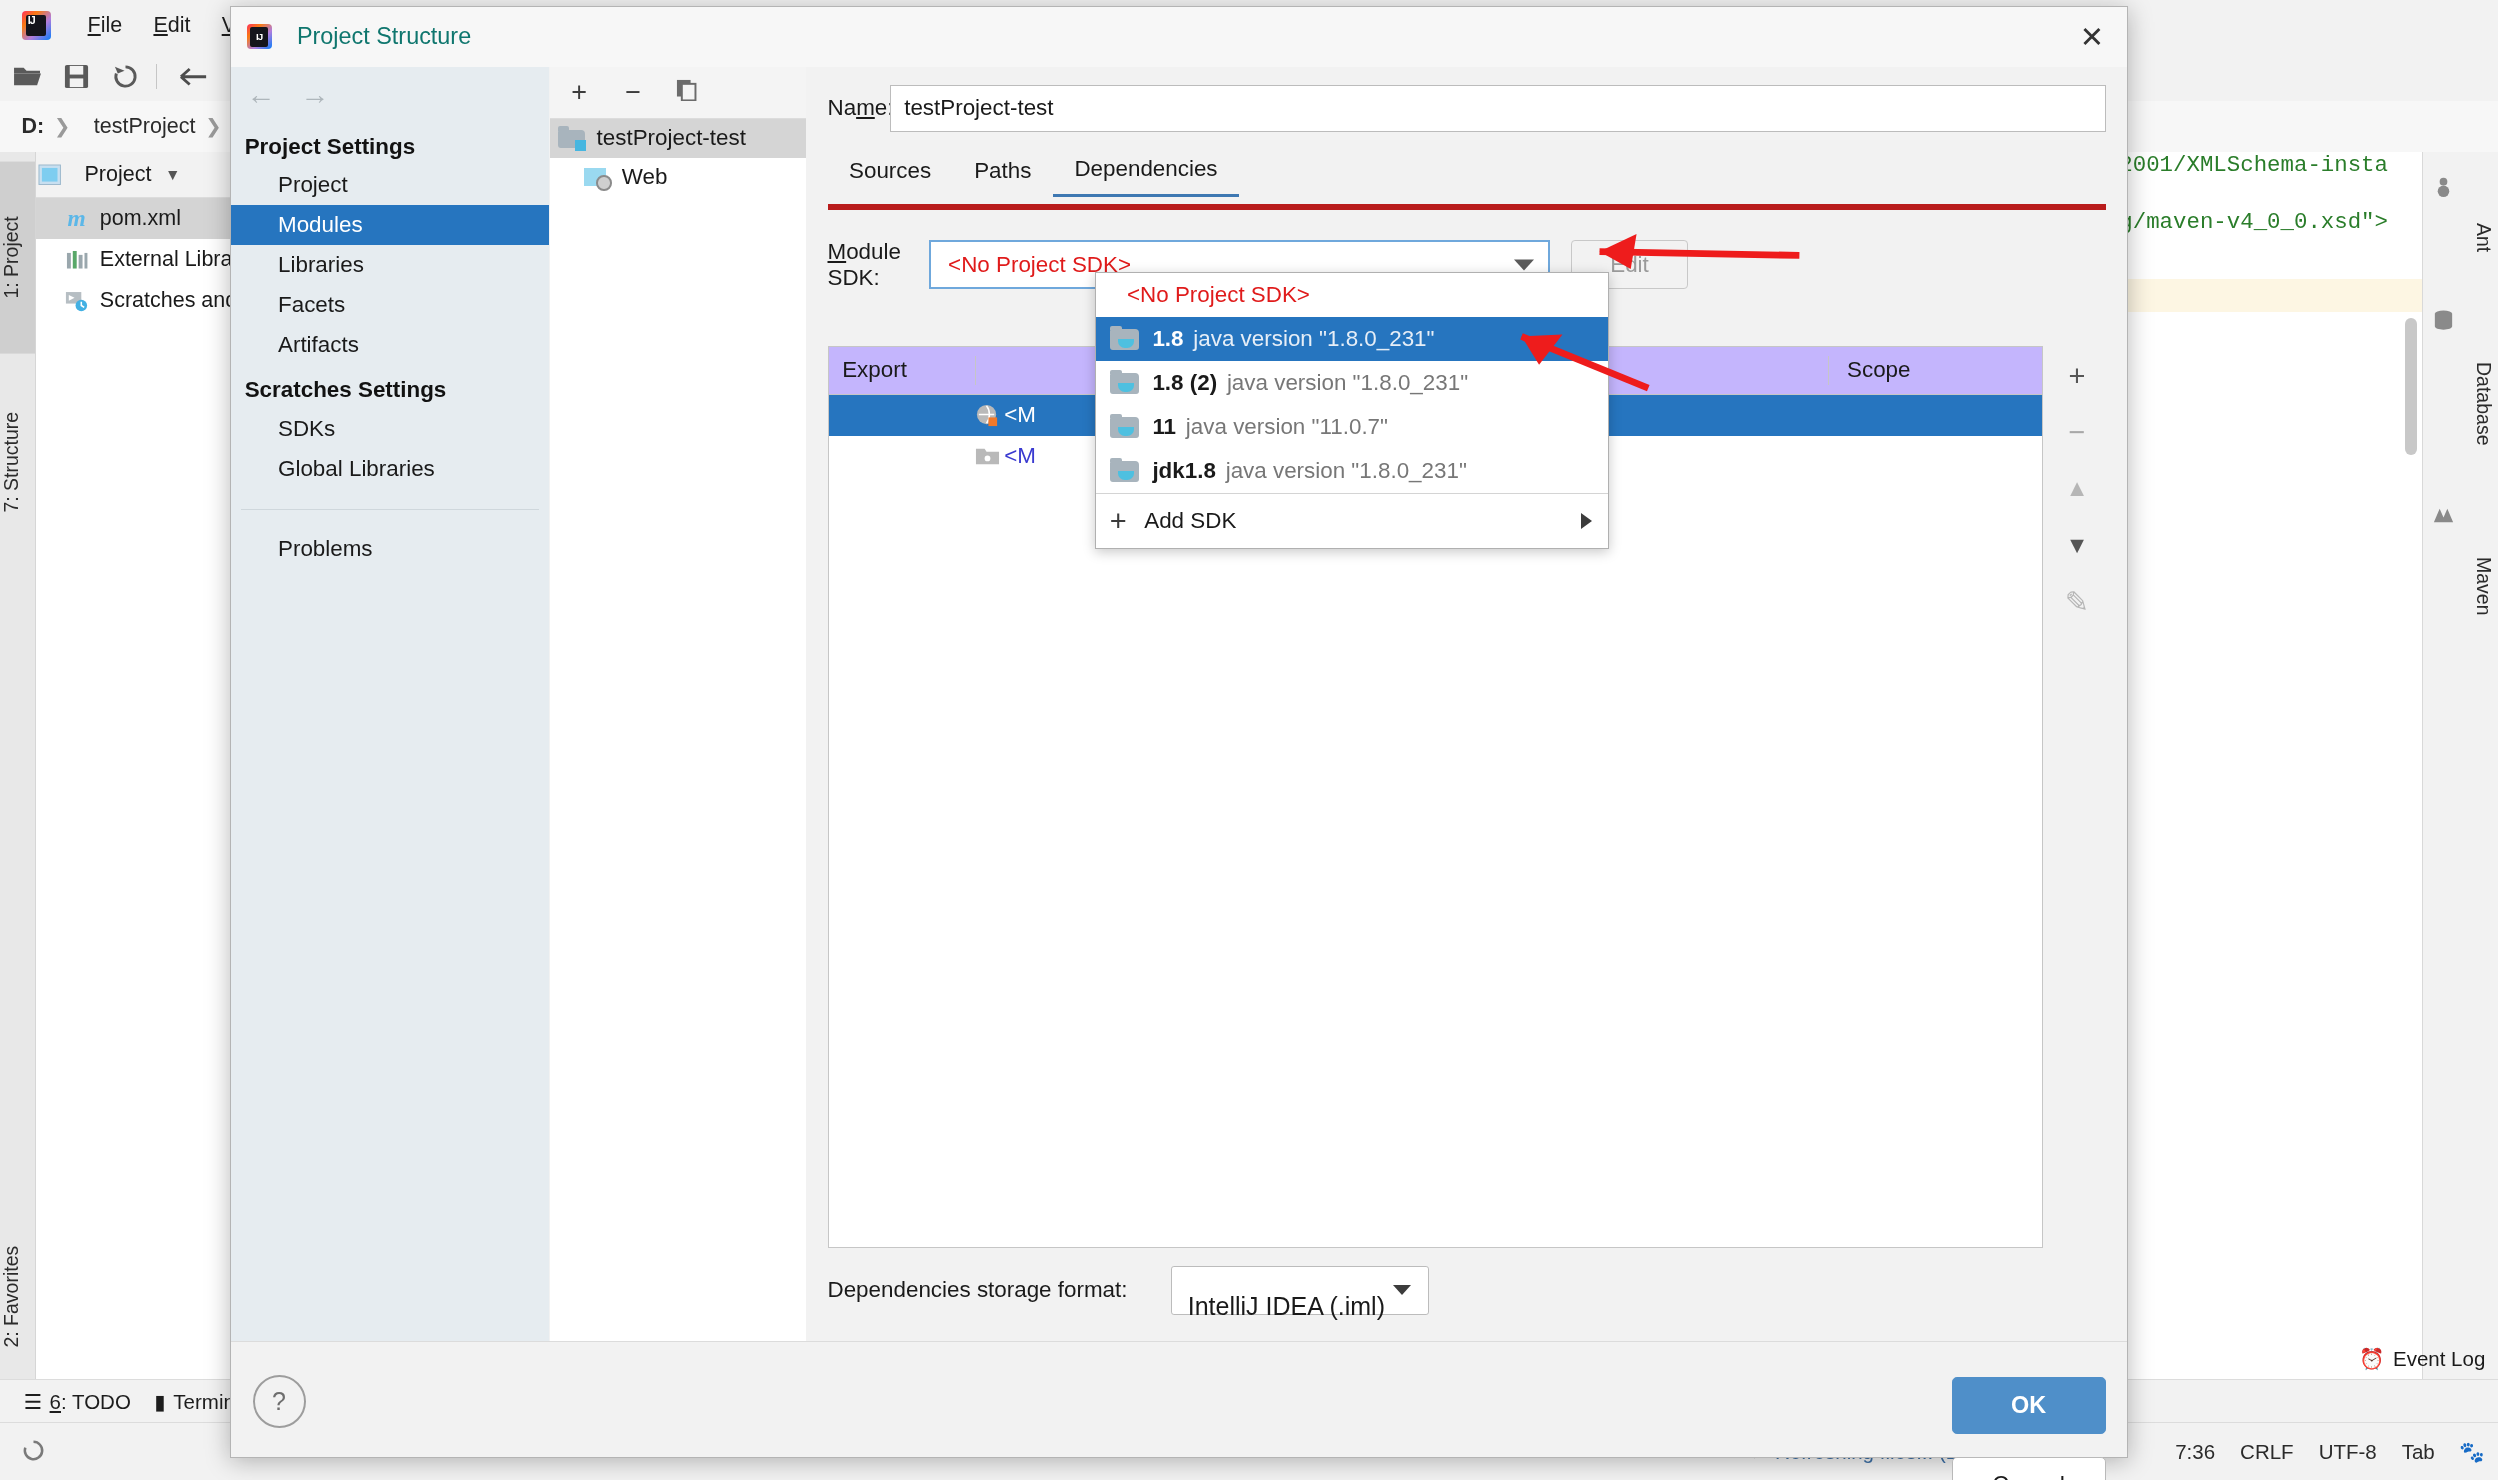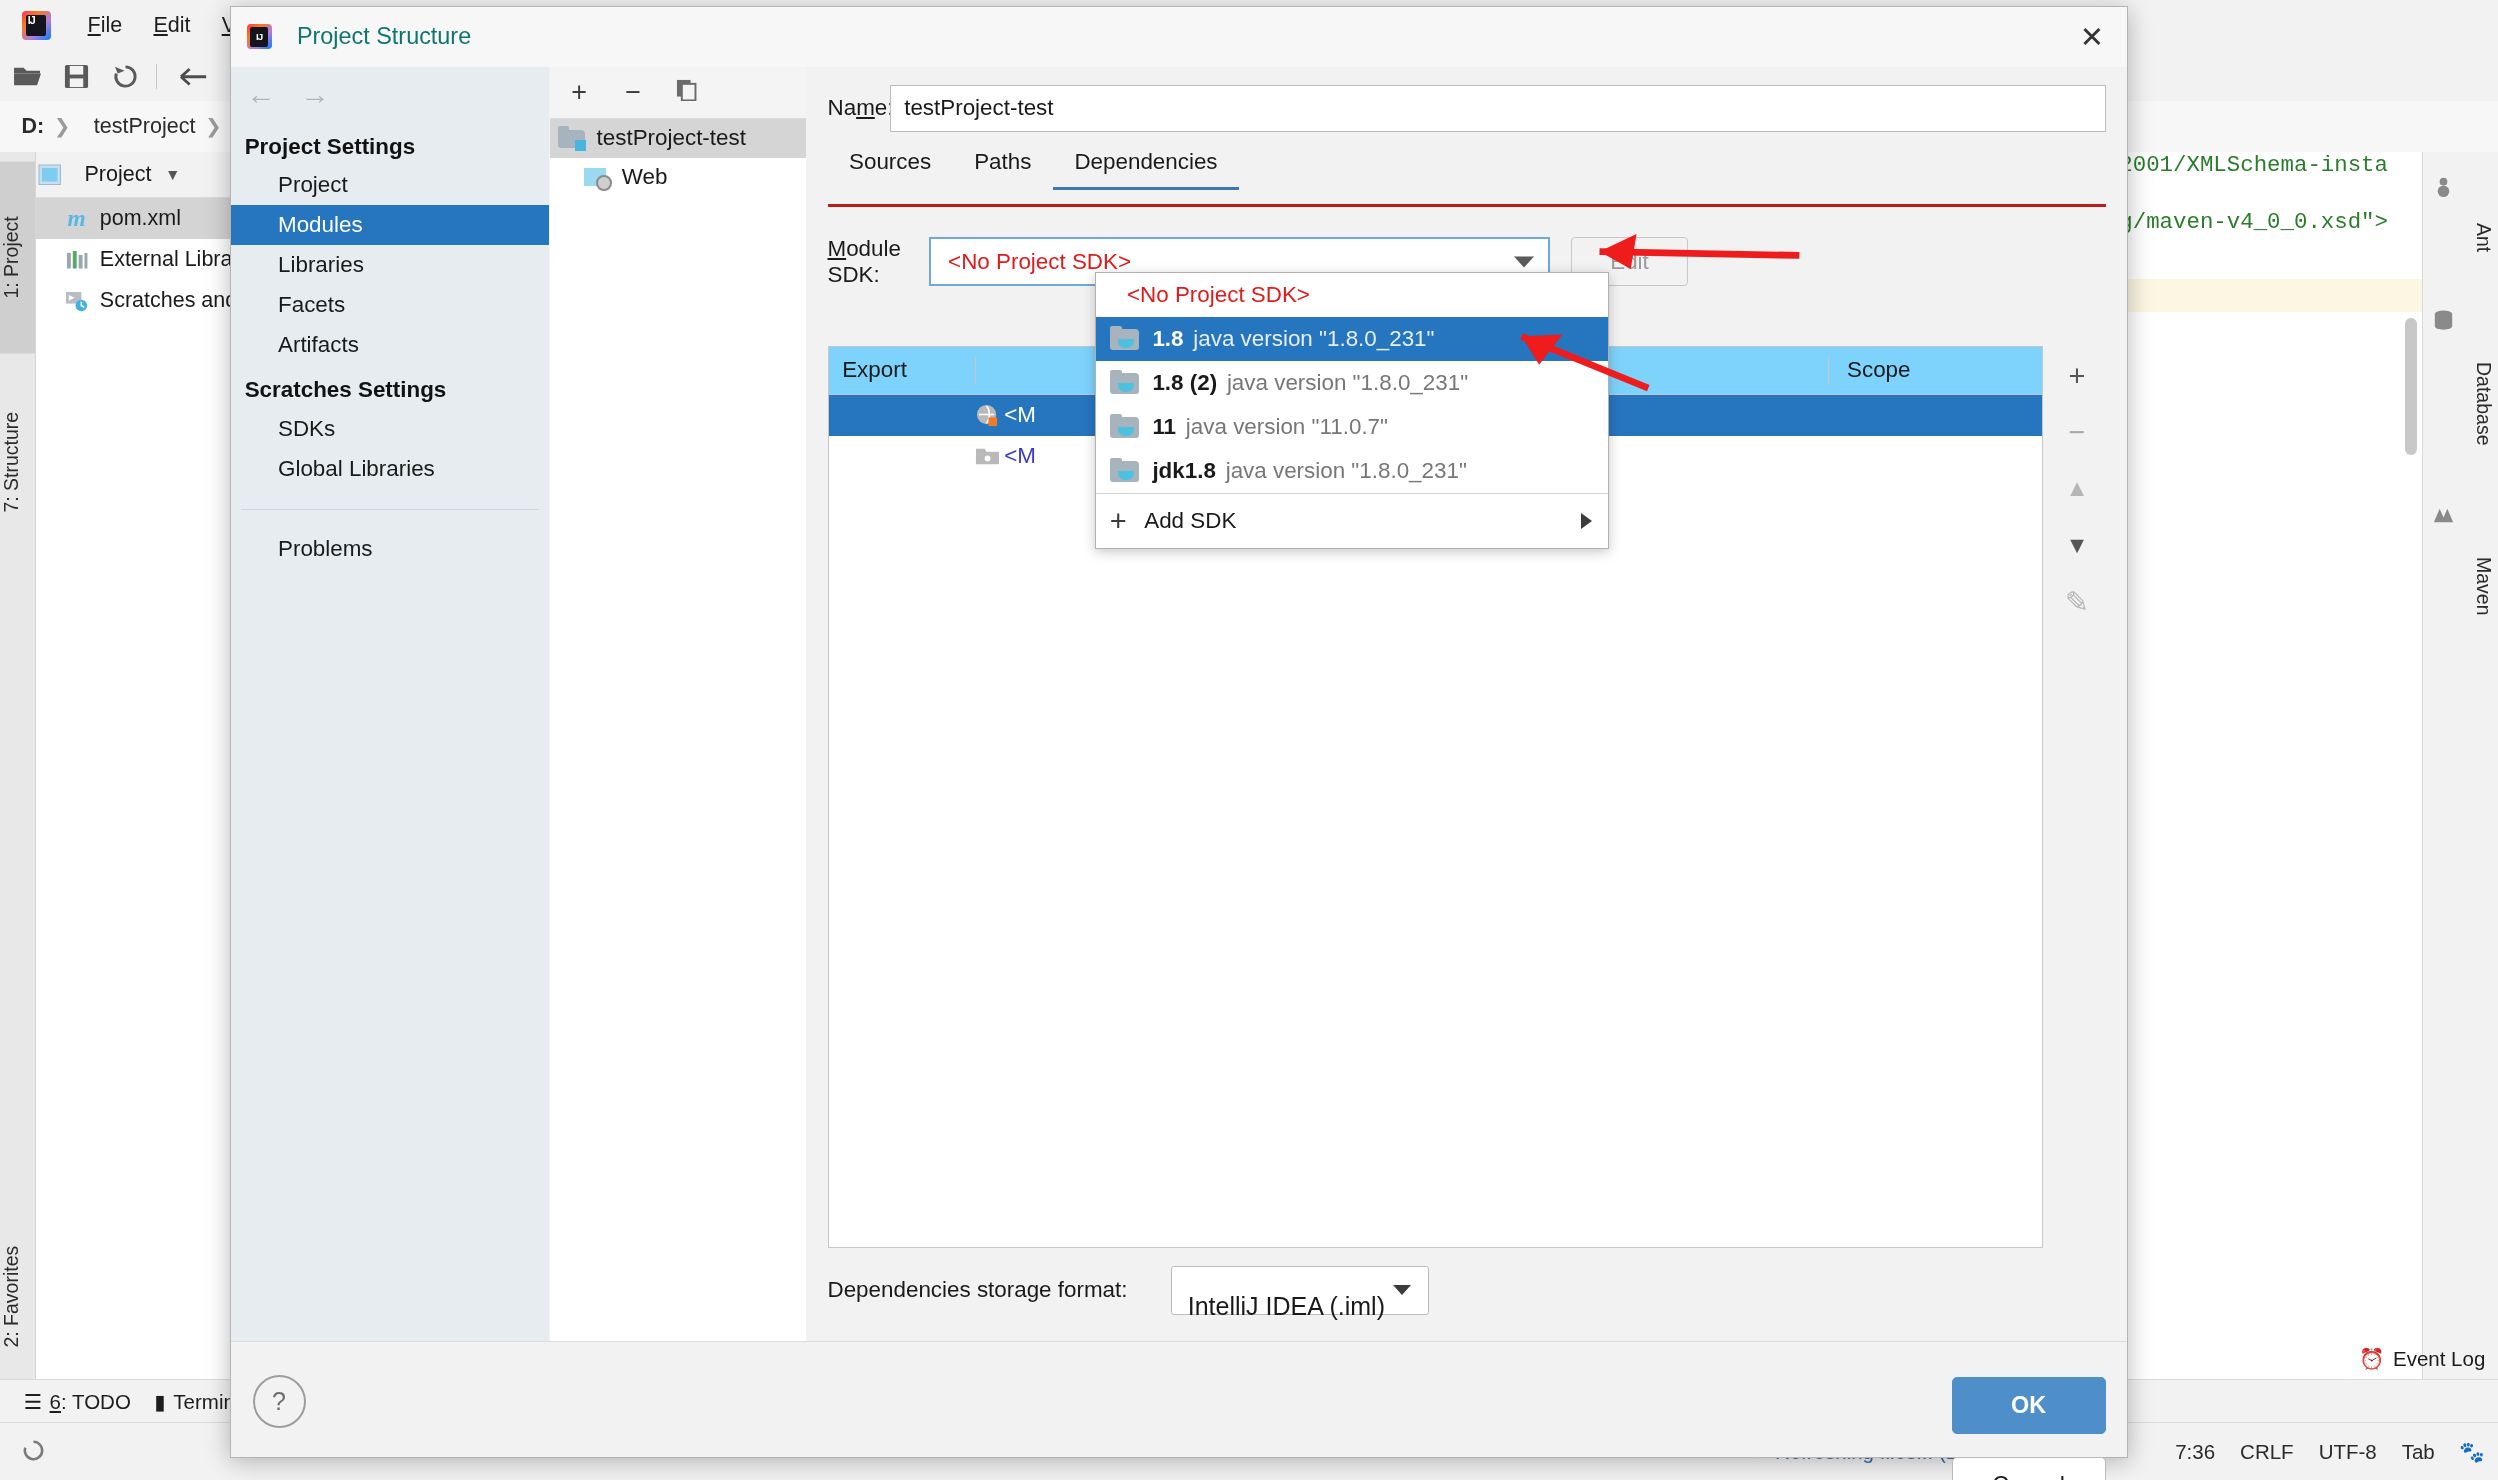--- a/index.html
+++ b/index.html
@@ -105,38 +105,38 @@
   .modrow.sel{background:#d5d5d5;}
   .modrow.child{padding-left:33px;}
 
   
   .pane{position:absolute;left:575px;top:0;right:0;bottom:115px;background:#f2f2f2;}
   .namerow{display:flex;align-items:center;height:55px;margin:13.7px 21.5px 0 21.5px;}
   .namelbl{font-size:22.4px;width:62px;}
   .namelbl u{text-decoration:underline;}
   .nameinput{flex:1;height:47px;border:1px solid #bcbcbc;background:#fff;font-size:22.4px;color:#1a1a1a;
              padding:0 13.7px;box-sizing:border-box;font-family:inherit;}
-  .tabs{display:flex;align-items:flex-start;height:55px;margin:13.7px 21.5px 0 21.5px;border-bottom:3px solid #b91c1c;}
+  .tabs{display:flex;align-items:center;height:55px;margin:13.7px 21.5px 0 21.5px;border-bottom:6px solid #b91c1c;}
   .tab{font-size:22.4px;padding:0 21.5px 11.7px 21.5px;color:#1a1a1a;}
   .tab.sel{border-bottom:3.9px solid #3e78b2;}
 
   .sdkrow{display:flex;align-items:center;height:51px;margin:29px 21.5px 0 21.5px;}
   .sdklbl{font-size:22.4px;width:101px;}
   .sdklbl u{text-decoration:underline;}
   .sdkcombo{position:relative;width:621px;height:49px;background:#fff;border:2px solid #6fa8dc;
             display:flex;align-items:center;box-sizing:border-box;}
   .sdkcombo .val{font-size:22.4px;color:#e01b1b;margin-left:17.6px;}
   .sdkcombo .arrow{position:absolute;right:13.7px;top:50%;transform:translateY(-50%);
                    border-left:10.7px solid transparent;border-right:10.7px solid transparent;border-top:11.7px solid #5a5a5a;}
   .editbtn{margin-left:21.5px;width:115px;height:47px;border:1px solid #c8c8c8;border-radius:3.9px;background:#f2f2f2;
            display:flex;align-items:center;justify-content:center;font-size:22.4px;color:#9a9a9a;}
 
   
   .table{position:absolute;left:21.5px;right:84px;top:279px;bottom:94px;background:#fff;border:1px solid #c6c6c6;}
-  .thead{height:47px;display:flex;align-items:center;border-bottom:1px solid #c6c6c6;background:#7dd3fc;}
+  .thead{height:47px;display:flex;align-items:center;border-bottom:1px solid #c6c6c6;background:#c4b5fd;}
   .th{font-size:22.4px;color:#1a1a1a;}
   .th.export{width:133px;padding-left:13.7px;}
   .tvsep{width:1px;height:29px;background:#c6c6c6;}
   .th.scope{width:195px;padding-left:17.6px;}
   .trow{height:41px;display:flex;align-items:center;font-size:22.4px;}
   .trow.sel{background:#2675bf;color:#fff;}
   .tgrow{width:133px;}
   .ticn{width:33px;display:flex;align-items:center;justify-content:center;margin-left:9.8px;}
 
   .tblbtns{position:absolute;right:21.5px;top:279px;width:57px;display:flex;flex-direction:column;align-items:center;gap:23.4px;padding-top:13.7px;}

